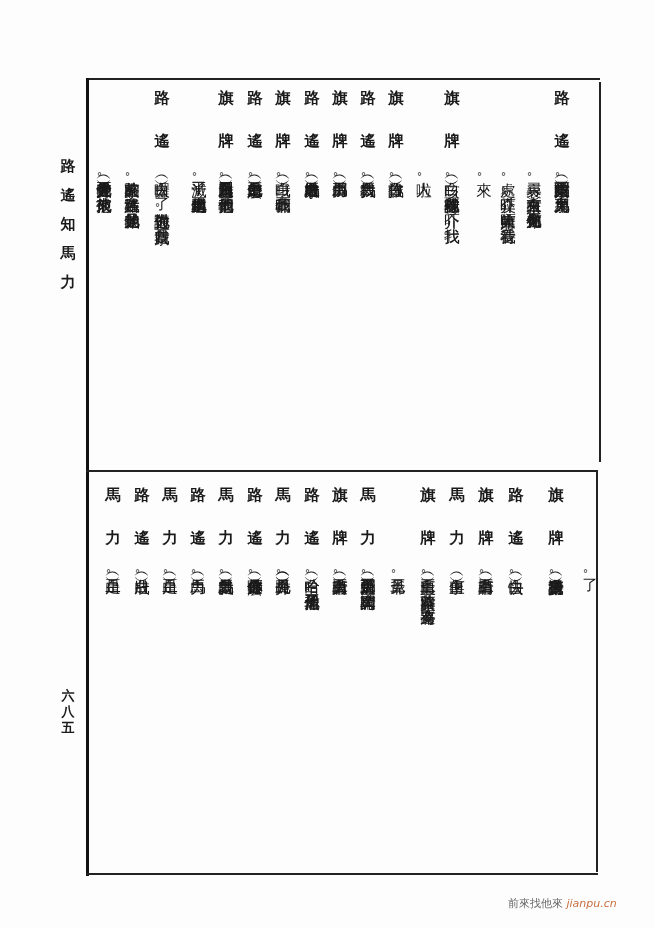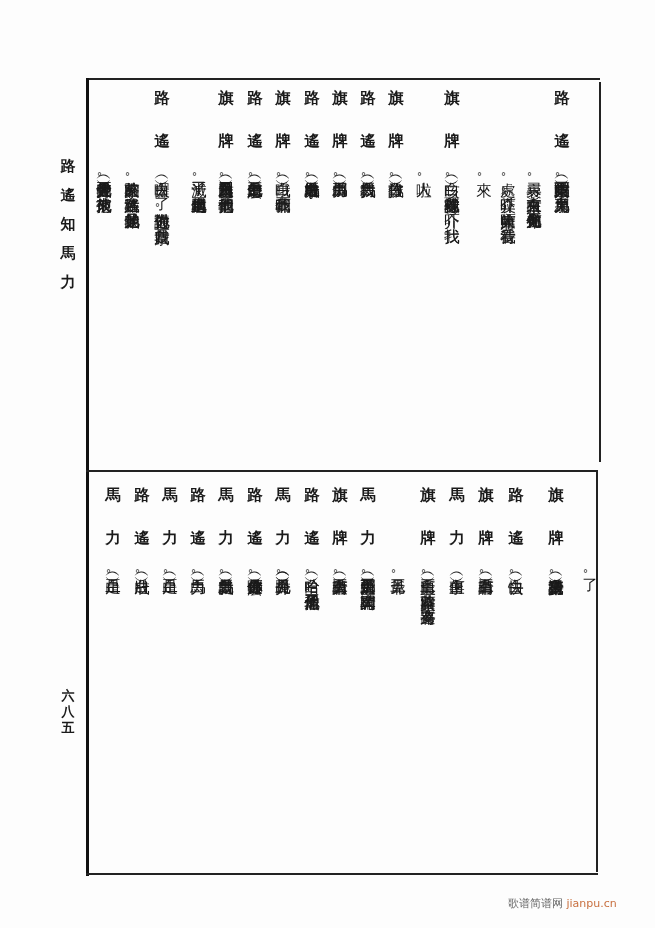--- a/index.html
+++ b/index.html
@@ -17,21 +17,21 @@
     .speaker span { display: block; }
     .speaker .c2 { margin-top: 23px; }
     .line { position: absolute; writing-mode: vertical-rl; font-size: 15.5px; line-height: 20px; white-space: nowrap; }
 
     .margin-title { position: absolute; left: 58px; top: 152px; width: 20px; font-size: 15px; font-weight: bold; text-align: center; line-height: 29px; }
     .margin-title span { display: block; }
     .page-num { position: absolute; left: 58px; top: 688px; width: 20px; font-size: 13px; font-weight: bold; text-align: center; line-height: 16px; }
     .page-num span { display: block; }
 
     .watermark { position: absolute; left: 508px; top: 896px; font-family: "DejaVu Sans", sans-serif; font-size: 11px; color: #666; }
-    .watermark .wm-url { color: #c87040; }
+    .watermark .wm-url { color: #c87040; font-style: italic; }
   </style>
 </head>
 <body>
 
 <div class="border-top"></div>
 <div class="border-left"></div>
 <div class="border-right"></div>
 <div class="border-right2"></div>
 <div class="divider"></div>
 <div class="border-bottom"></div>
@@ -183,15 +183,15 @@
     </div>
     <div class="line" style="left: 132px; top: 567px;">（白）壯成。</div>
     <div class="speaker" style="left: 103px; top: 485px;">
       <span>馬</span>
       <span class="c2">力</span>
     </div>
     <div class="line" style="left: 103px; top: 567px;">（白）正是。</div>
   </div>
 
 <div class="watermark">
-  <span>歌谱简谱网</span>
+  <span>前來找他來</span>
   <span class="wm-url">jianpu.cn</span>
 </div>
 
 </body></html>

